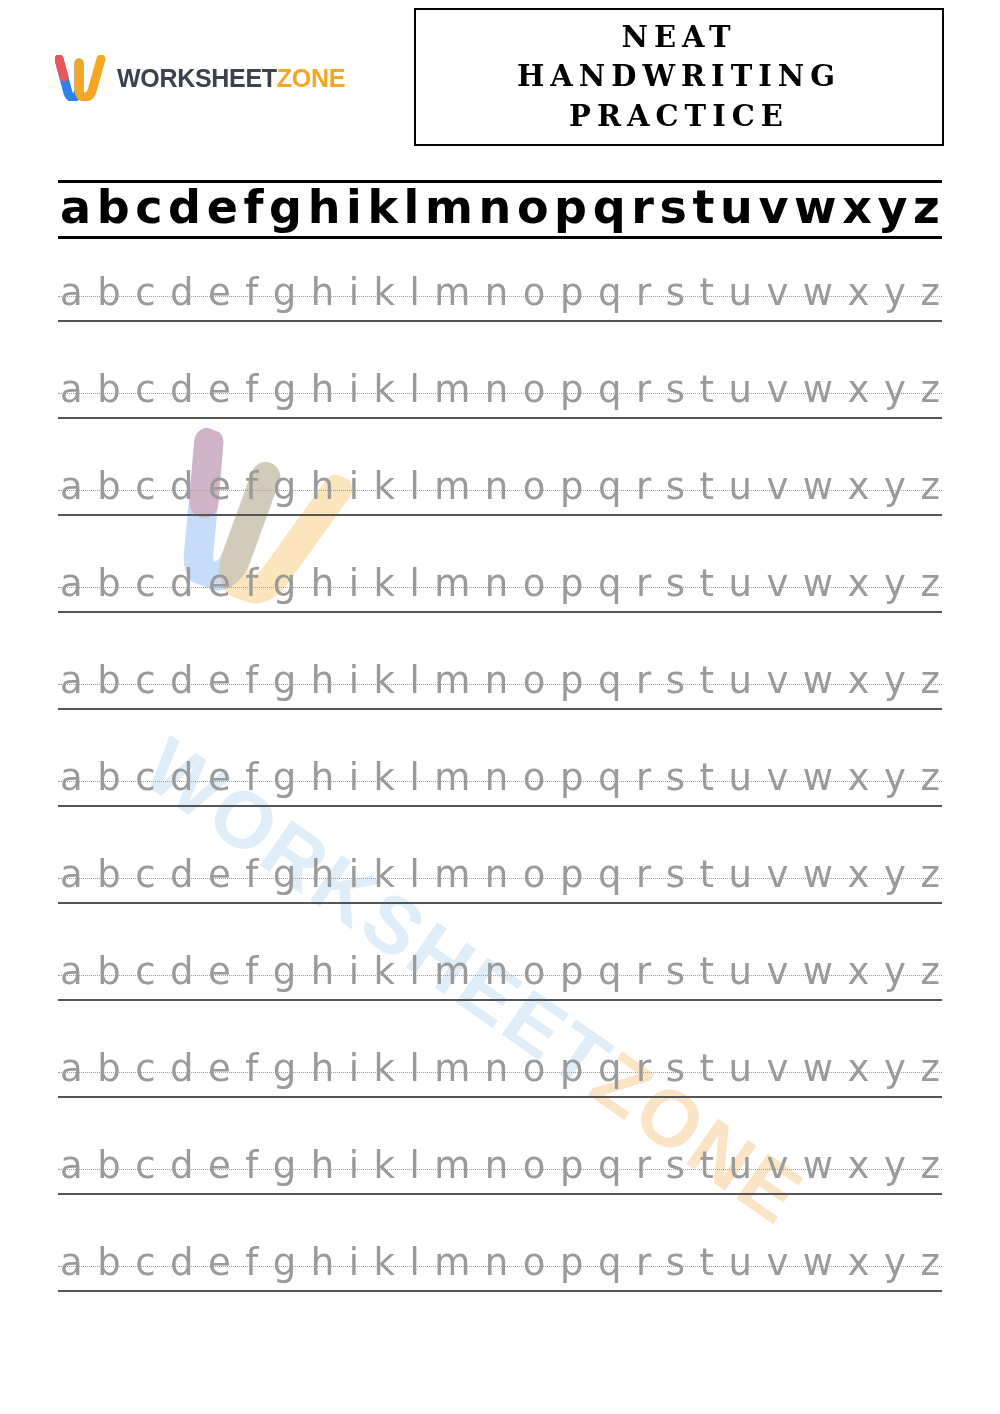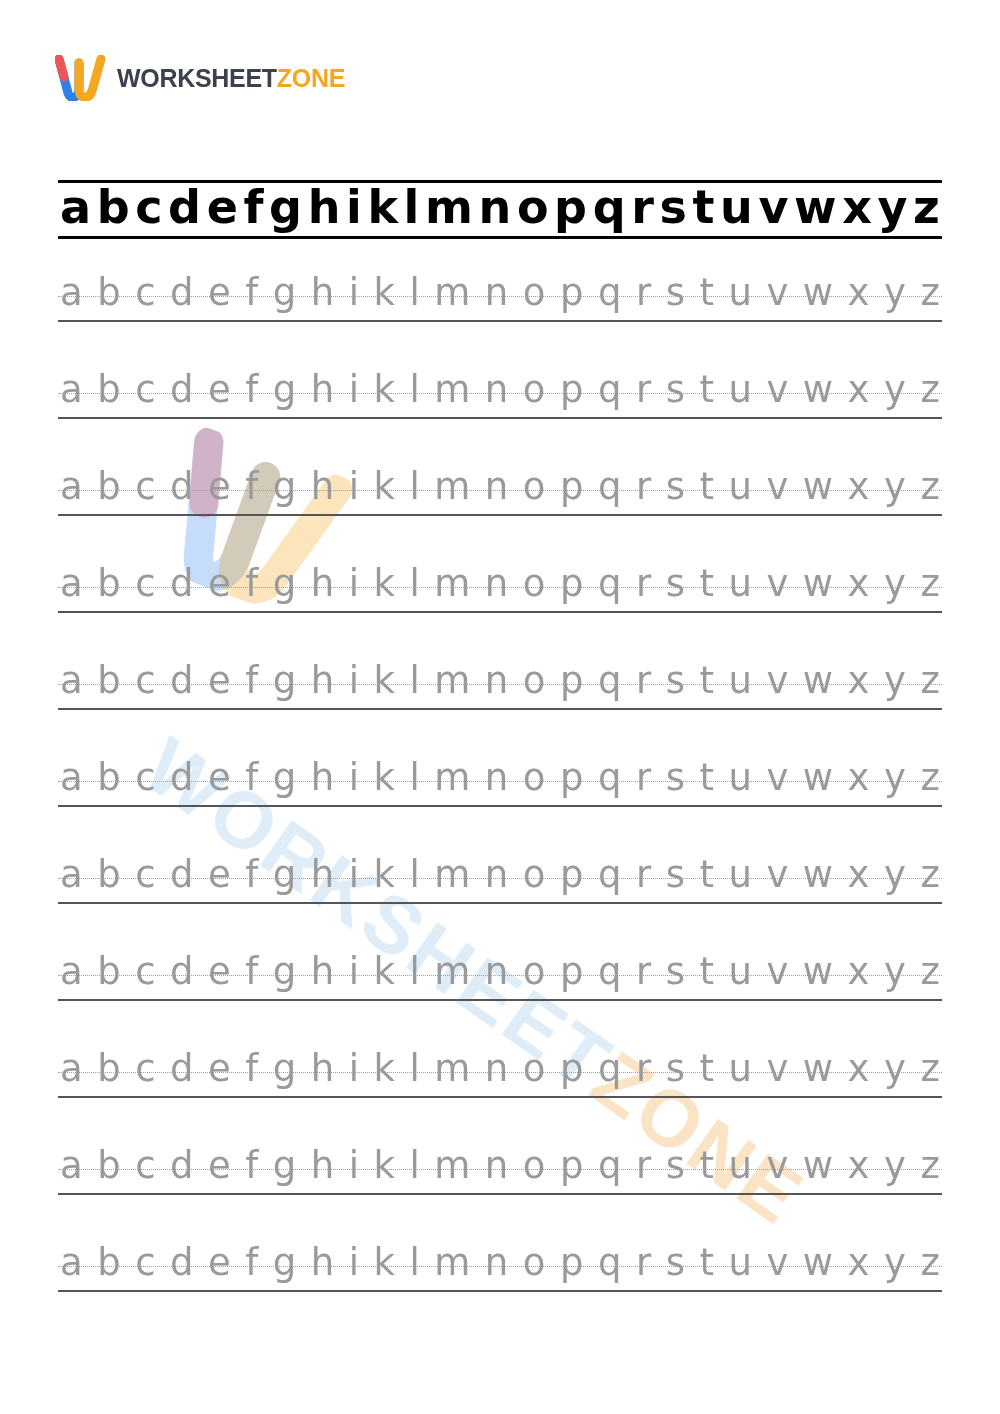--- a/index.html
+++ b/index.html
@@ -195,20 +195,25 @@
         <path d="M4 4 L13 38 Q15 44 20 42 Q24 40 24 34 L24 8" fill="none" stroke="#2f80ed" stroke-width="9" stroke-linecap="round" stroke-linejoin="round"></path>
         <path d="M24 8 L24 34 Q24 42 30 42 Q35 42 37 36 L46 4" fill="none" stroke="#f5a623" stroke-width="9" stroke-linecap="round" stroke-linejoin="round"></path>
         <path d="M4 4 L9 22" fill="none" stroke="#eb5757" stroke-width="9" stroke-linecap="round"></path>
       </svg>
     </span>
     <span class="logo-text">
       <span class="part1">WORKSHEET</span><span class="part2">ZONE</span>
     </span>
   </div>
 
+  <div class="title-box">
+    <div class="title-line">NEAT</div>
+    <div class="title-line">HANDWRITING</div>
+    <div class="title-line">PRACTICE</div>
+  </div>
 
 </div>
 
 <div class="watermark">
   <span class="wm-mark">
     <svg width="210" height="150" viewBox="0 0 52 46" xmlns="http://www.w3.org/2000/svg">
       <path d="M4 4 L13 38 Q15 44 20 42 Q24 40 24 34 L24 8" fill="none" stroke="rgba(47,128,237,0.28)" stroke-width="9" stroke-linecap="round" stroke-linejoin="round"></path>
       <path d="M24 8 L24 34 Q24 42 30 42 Q35 42 37 36 L46 4" fill="none" stroke="rgba(245,166,35,0.30)" stroke-width="9" stroke-linecap="round" stroke-linejoin="round"></path>
       <path d="M4 4 L9 22" fill="none" stroke="rgba(235,87,87,0.30)" stroke-width="9" stroke-linecap="round"></path>
     </svg>

